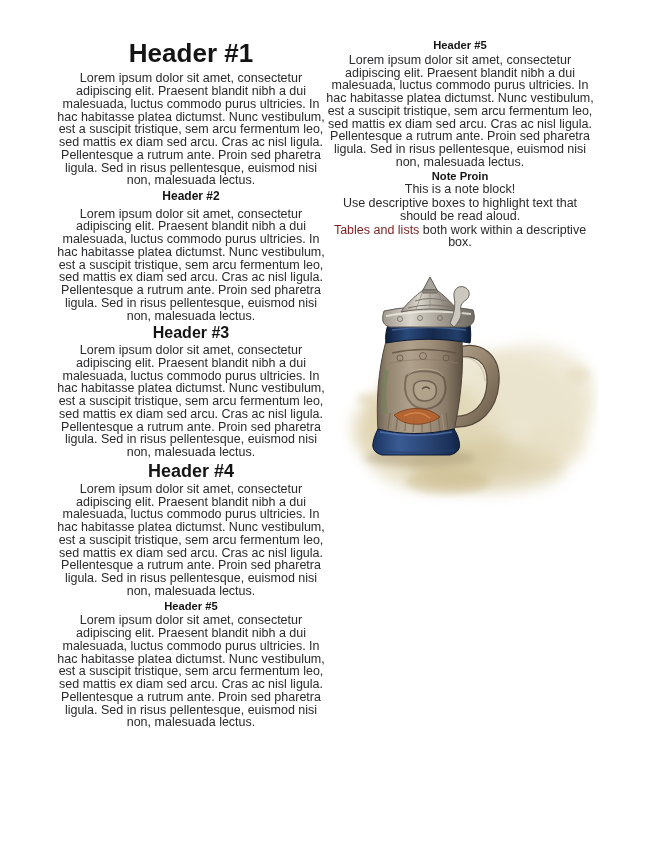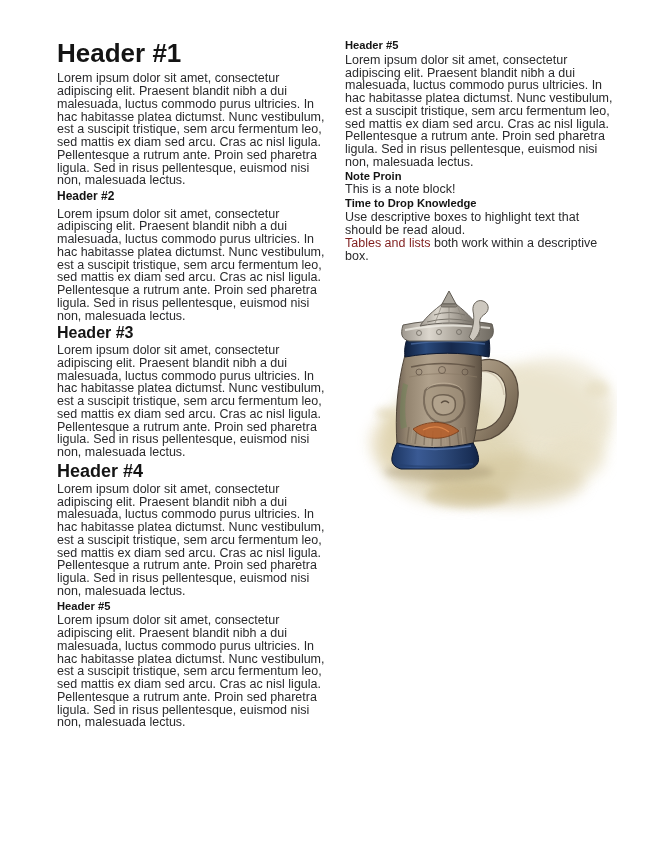--- a/index.html
+++ b/index.html
@@ -5,21 +5,22 @@
   html,body{margin:0;padding:0;}
   body{
     width:652px;height:844px;background:#ffffff;overflow:hidden;
     font-family:"Liberation Sans", sans-serif;
     color:#29292b;
   }
   .page{
     box-sizing:border-box;
     display:flex;
     padding:40px 0 0 57px;
-    gap:20px;
+    gap:1px;
+    text-align:center;
   }
   .col{width:268px;flex:0 0 268px;}
   p{
     margin:0 0 1px 0;
     font-size:12.5px;
     line-height:1.02;
     color:#2a2a2c;
   }
   h1,h2,h3,h4,h5,h6{
     font-weight:700;color:#141414;line-height:1.05;
@@ -57,21 +58,20 @@
     <p>Lorem ipsum dolor sit amet, consectetur adipiscing elit. Praesent blandit nibh a dui malesuada, luctus commodo purus ultricies. In hac habitasse platea dictumst. Nunc vestibulum, est a suscipit tristique, sem arcu fermentum leo, sed mattis ex diam sed arcu. Cras ac nisl ligula. Pellentesque a rutrum ante. Proin sed pharetra ligula. Sed in risus pellentesque, euismod nisi non, malesuada lectus.</p>
   </div>
 
   <div class="col col-right">
     <h5>Header #5</h5>
     <p>Lorem ipsum dolor sit amet, consectetur adipiscing elit. Praesent blandit nibh a dui malesuada, luctus commodo purus ultricies. In hac habitasse platea dictumst. Nunc vestibulum, est a suscipit tristique, sem arcu fermentum leo, sed mattis ex diam sed arcu. Cras ac nisl ligula. Pellentesque a rutrum ante. Proin sed pharetra ligula. Sed in risus pellentesque, euismod nisi non, malesuada lectus.</p>
 
     <h6>Note Proin</h6>
     <p>This is a note block!</p>
 
-    <h6>Time to Drop Knowledge</h6>
     <p>Use descriptive boxes to highlight text that should be read aloud.</p>
 
     <p><strong>Tables and lists</strong><span> both work within a descriptive box.</span></p>
 
     <figure>
       <svg width="270" height="230" viewBox="0 0 270 230">
         <defs>
           <filter id="blur8" x="-40%" y="-40%" width="180%" height="180%">
               <feGaussianBlur stdDeviation="7"></feGaussianBlur>
             </filter>

